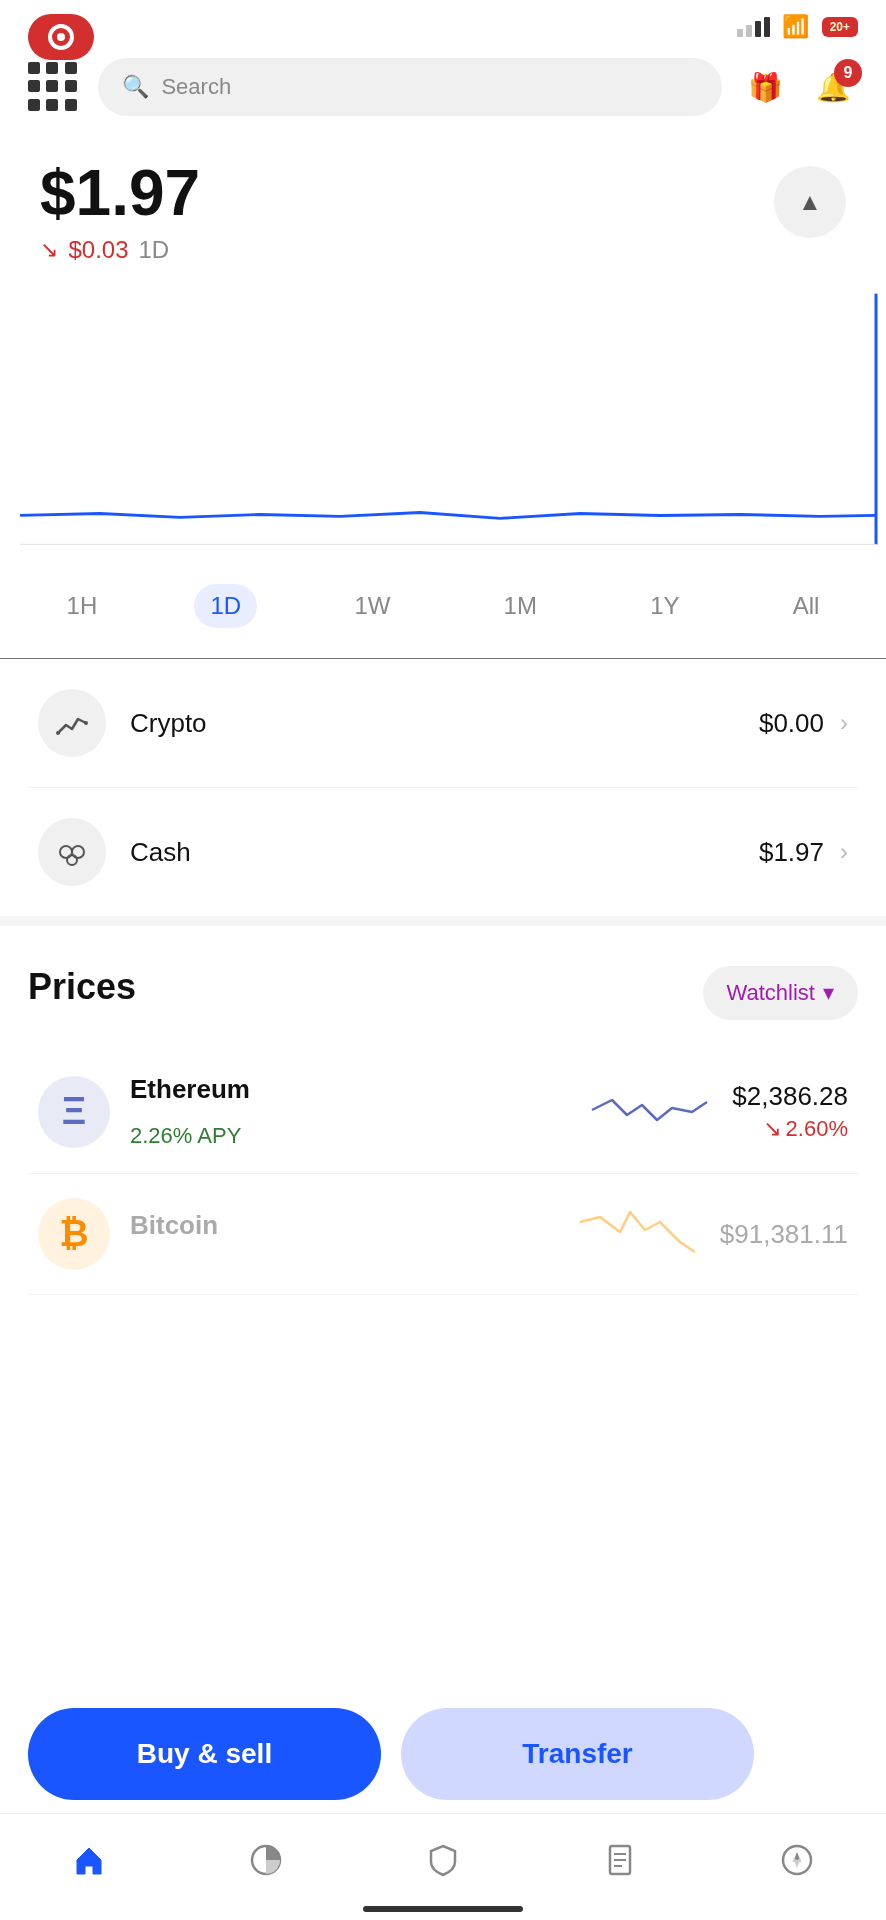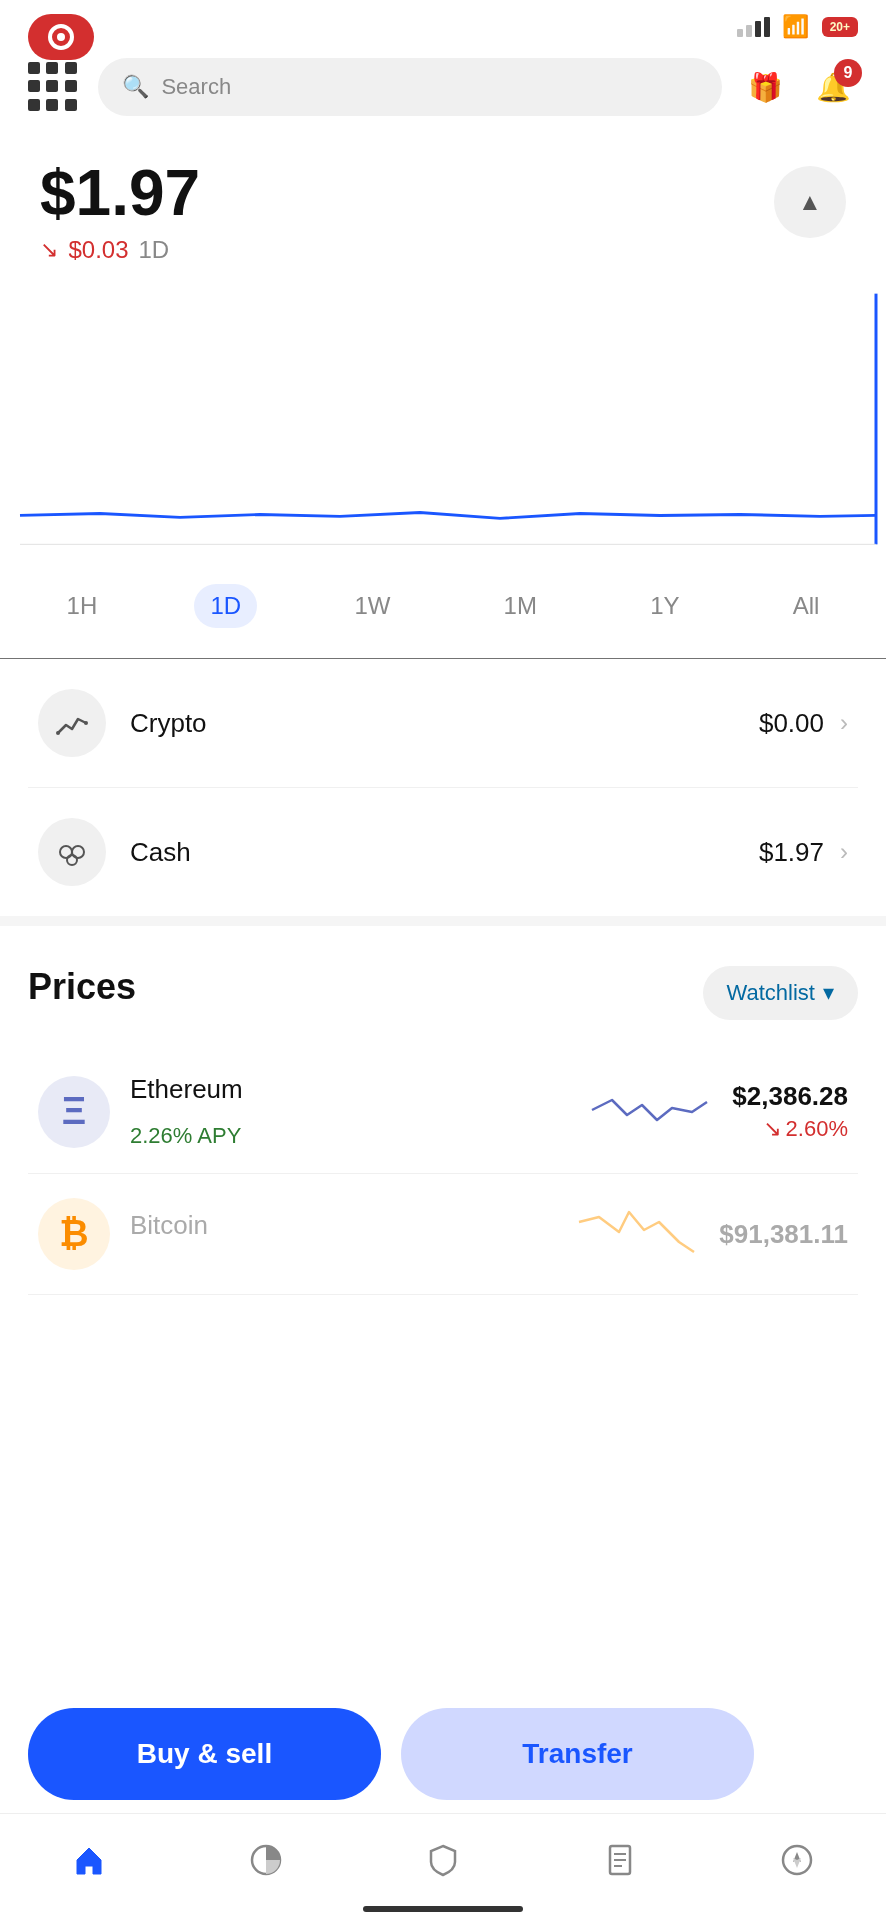--- a/index.html
+++ b/index.html
@@ -230,21 +230,21 @@
     }
     .watchlist-btn {
       background: #f0f0f0;
       border-radius: 50px;
       padding: 14px 24px;
       display: flex;
       align-items: center;
       gap: 8px;
       cursor: pointer;
       font-size: 22px;
-      color: #0369a1;
+      color: #a21caf;
       font-weight: 500;
     }
 
     
     .coin-item {
       display: flex;
       align-items: center;
       padding: 24px 10px;
       border-bottom: 1px solid #f0f0f0;
       cursor: pointer;
@@ -256,26 +256,26 @@
       display: flex;
       align-items: center;
       justify-content: center;
       margin-right: 20px;
       flex-shrink: 0;
       font-size: 36px;
     }
     .eth-logo { background: #e8eaf6; }
     .btc-logo { background: #fff3e0; }
     .coin-info { flex: 1; }
-    .coin-name { font-size: 26px; font-weight: 400; color: #111; }
+    .coin-name { font-size: 26px; font-weight: 700; color: #111; }
     .coin-apy { font-size: 22px; color: #2e7d32; margin-top: 18px; }
     .coin-name-gray { color: #aaa; }
     .mini-chart { width: 130px; margin: 0 20px; }
     .coin-price-col { text-align: right; }
-    .coin-price { font-size: 26px; font-weight: 700; color: #111; }
+    .coin-price { font-size: 26px; font-weight: 400; color: #111; }
     .coin-price-gray { color: #aaa; }
     .coin-change { font-size: 22px; color: #d32f2f; margin-top: 4px; display: flex; align-items: center; justify-content: flex-end; gap: 4px; }
 
     
     .bottom-buttons {
       position: fixed;
       bottom: 120px;
       left: 0;
       width: 782px;
       display: flex;

